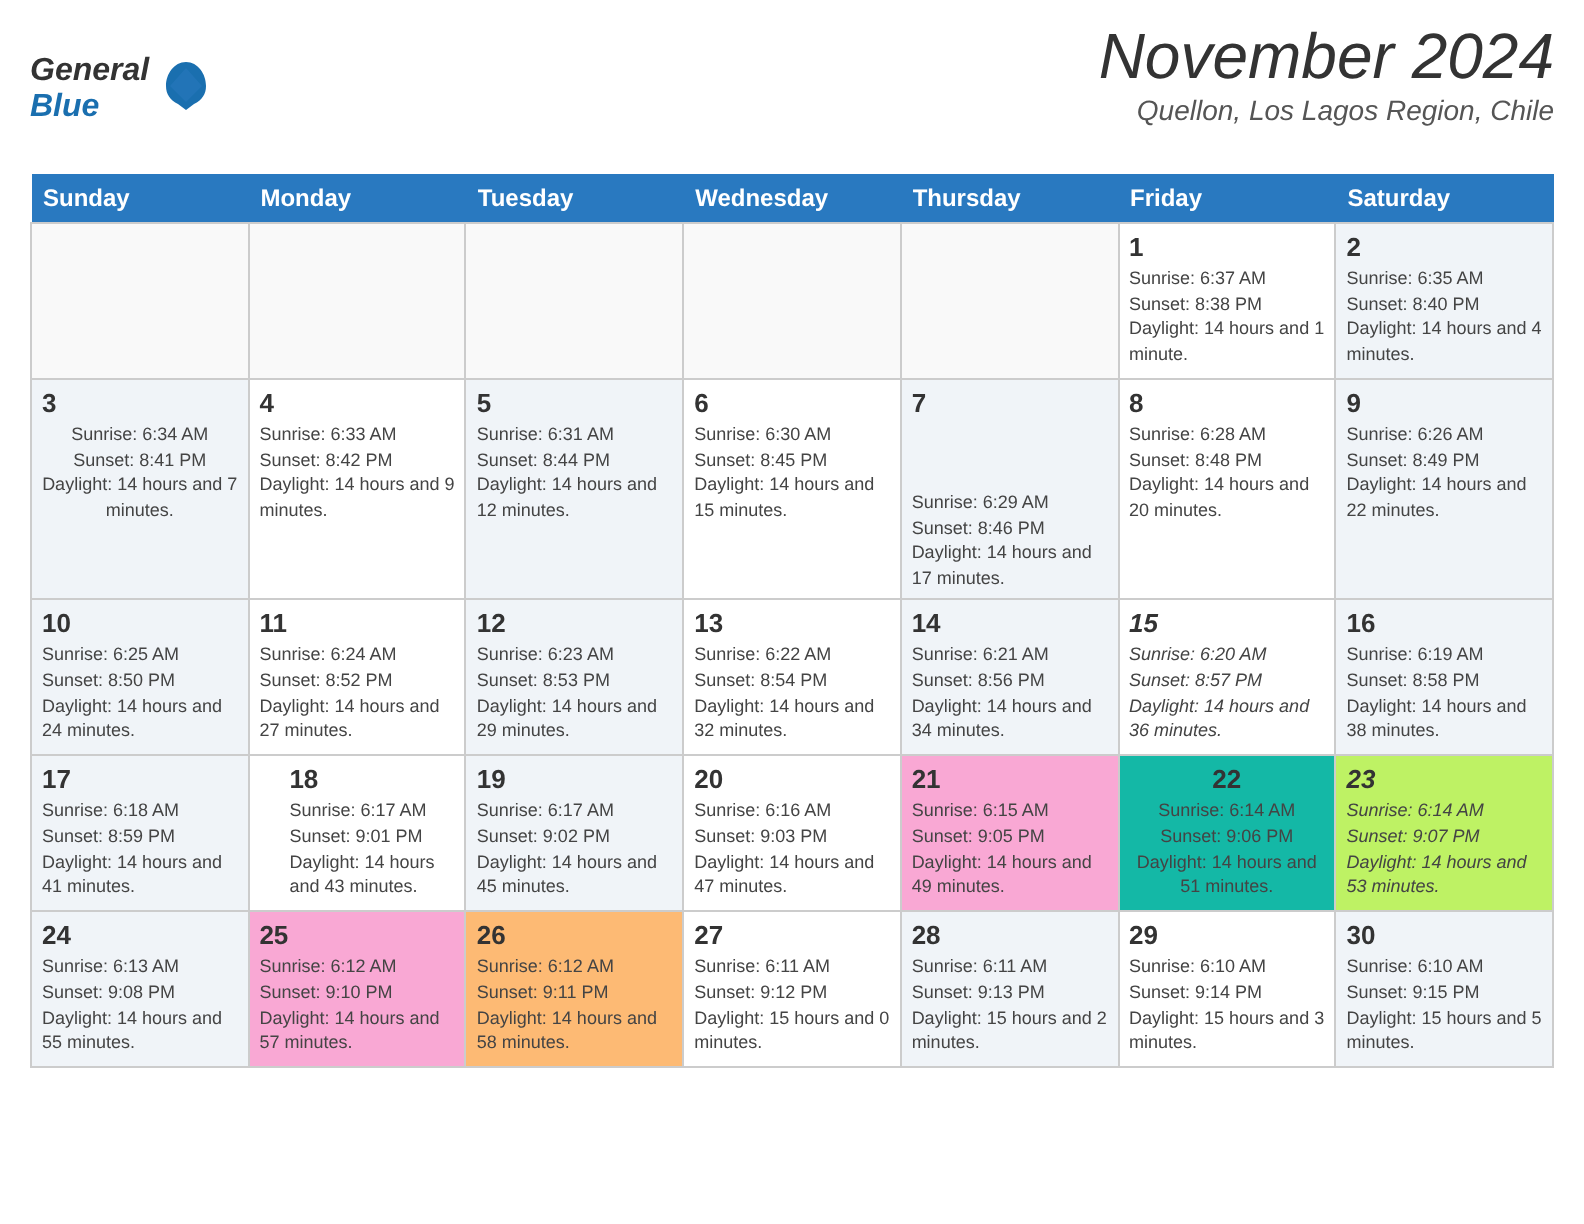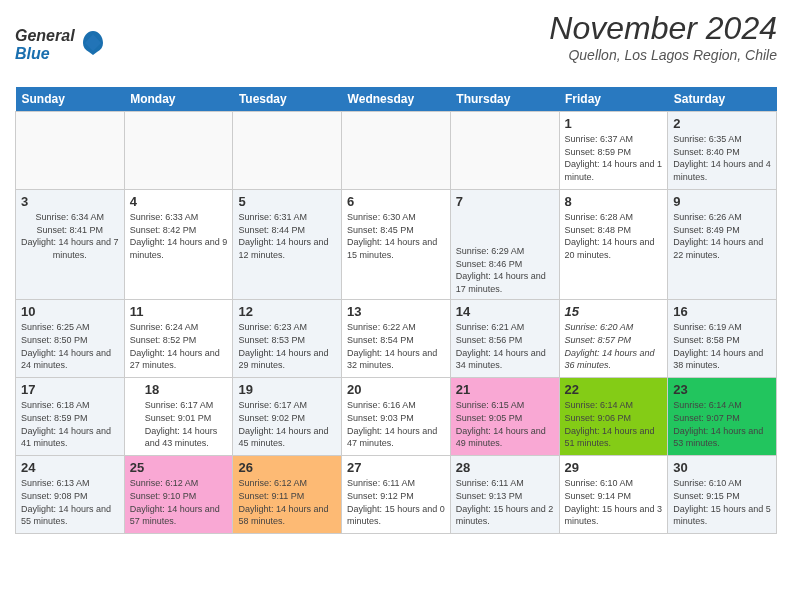--- a/index.html
+++ b/index.html
@@ -74,21 +74,21 @@
     <tbody id="calendar-body">
     <tr>
           <td class="empty" style="background-color: rgb(249, 249, 249);"></td>
           <td class="empty" style="background-color: rgb(249, 249, 249);"></td>
           <td class="empty" style="background-color: rgb(249, 249, 249);"></td>
           <td class="empty" style="background-color: rgb(249, 249, 249);"></td>
           <td class="empty" style="background-color: rgb(249, 249, 249);"></td>
           <td style="background-color: rgb(255, 255, 255);">
             <span class="day-num">1</span>
             <div class="day-info" style="white-space: pre-line;">Sunrise: 6:37 AM
-Sunset: 8:59 PM
+Sunset: 8:38 PM
 Daylight: 14 hours and 1 minute.</div>
           </td>
           <td style="background-color: rgb(240, 244, 248);">
             <span class="day-num">2</span>
             <div class="day-info" style="white-space: pre-line;">Sunrise: 6:35 AM
 Sunset: 8:40 PM
 Daylight: 14 hours and 4 minutes.</div>
           </td>
         </tr>
         <tr>
@@ -203,27 +203,27 @@
             <div class="day-info" style="white-space: pre-line;">Sunrise: 6:16 AM
 Sunset: 9:03 PM
 Daylight: 14 hours and 47 minutes.</div>
           </td>
           <td style="background-color: #f9a8d4;">
             <span class="day-num">21</span>
             <div class="day-info" style="white-space: pre-line;">Sunrise: 6:15 AM
 Sunset: 9:05 PM
 Daylight: 14 hours and 49 minutes.</div>
           </td>
-          <td style="background-color: #84cc16;">
+          <td style="background-color: #14b8a6; text-align: center;">
             <span class="day-num">22</span>
             <div class="day-info" style="white-space: pre-line;">Sunrise: 6:14 AM
 Sunset: 9:06 PM
 Daylight: 14 hours and 51 minutes.</div>
           </td>
-          <td style="background-color: #22c55e;">
+          <td style="background-color: #bef264; font-style: italic;">
             <span class="day-num">23</span>
             <div class="day-info" style="white-space: pre-line;">Sunrise: 6:14 AM
 Sunset: 9:07 PM
 Daylight: 14 hours and 53 minutes.</div>
           </td>
         </tr>
         <tr>
           <td style="background-color: rgb(240, 244, 248);">
             <span class="day-num">24</span>
             <div class="day-info" style="white-space: pre-line;">Sunrise: 6:13 AM

